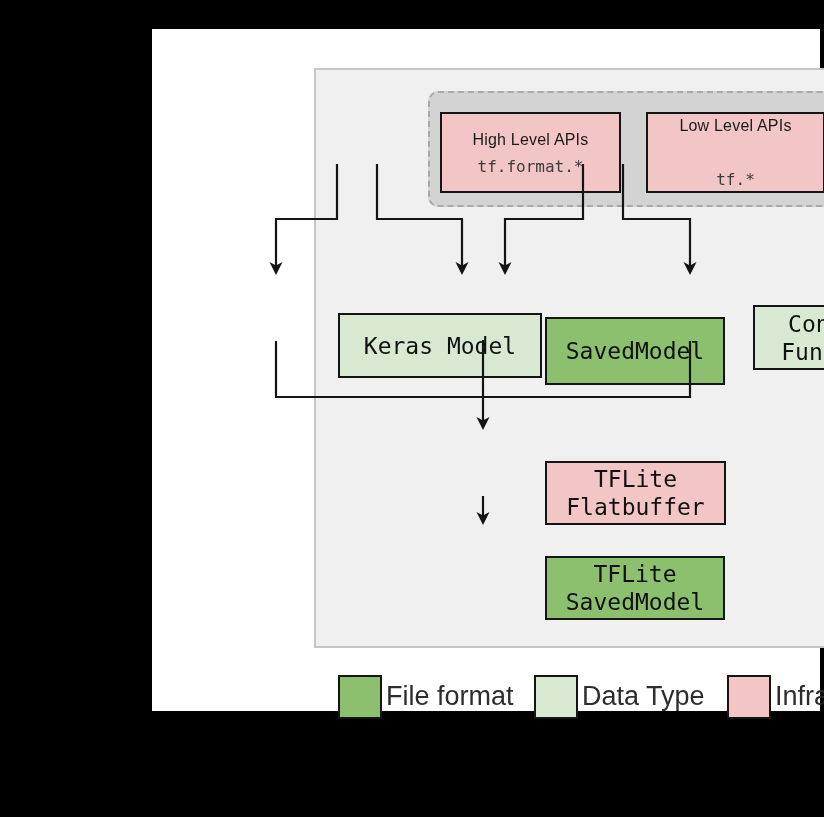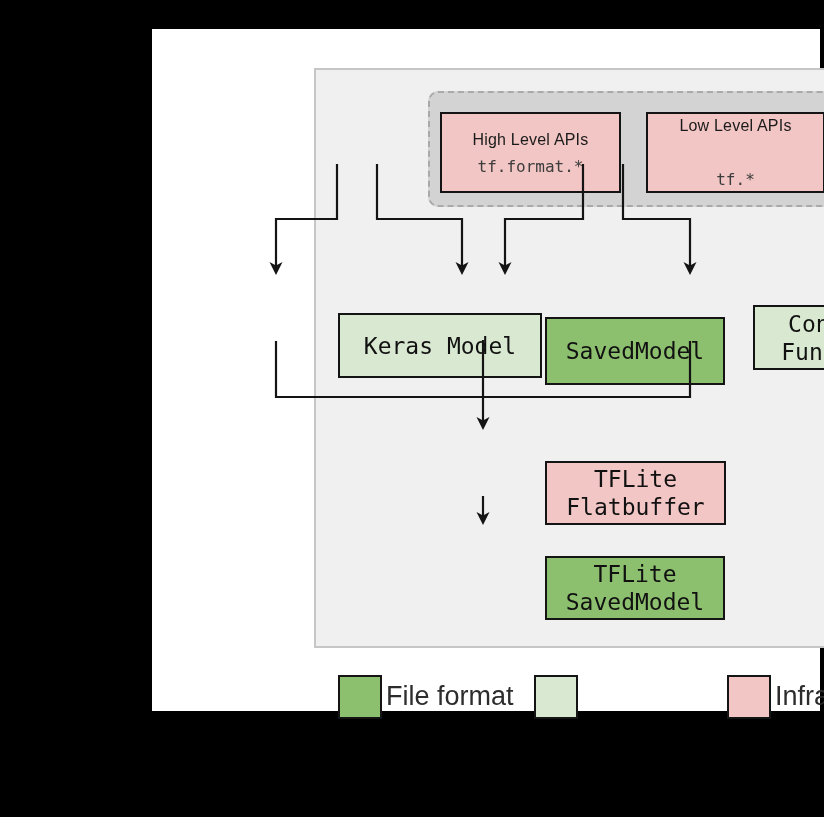--- a/index.html
+++ b/index.html
@@ -74,20 +74,21 @@
       <div class="mono-label">TFLite</div>
       <div class="mono-label">SavedModel</div>
     </div>
 
     <div class="legend-item li-1">
       <div class="legend-swatch" style="background:#8cbf6e"></div>
       <div class="legend-label">File format</div>
     </div>
     <div class="legend-item li-2">
       <div class="legend-swatch" style="background:#d9e9d1"></div>
+      <div class="legend-label">Data Type</div>
     </div>
     <div class="legend-item li-3">
       <div class="legend-swatch" style="background:#f2c6c5"></div>
       <div class="legend-label">Infrastructure</div>
     </div>
   </div>
 
   <svg class="connectors" viewBox="0 0 824 817" xmlns="http://www.w3.org/2000/svg">
     <g stroke="#141414" stroke-width="2.2" fill="none">
       <path d="M337,164 L337,219 L276,219 L276,266"></path>

